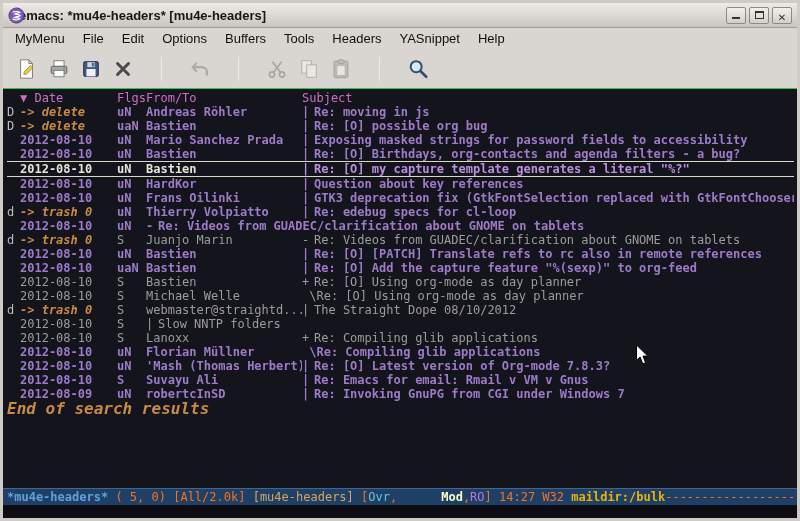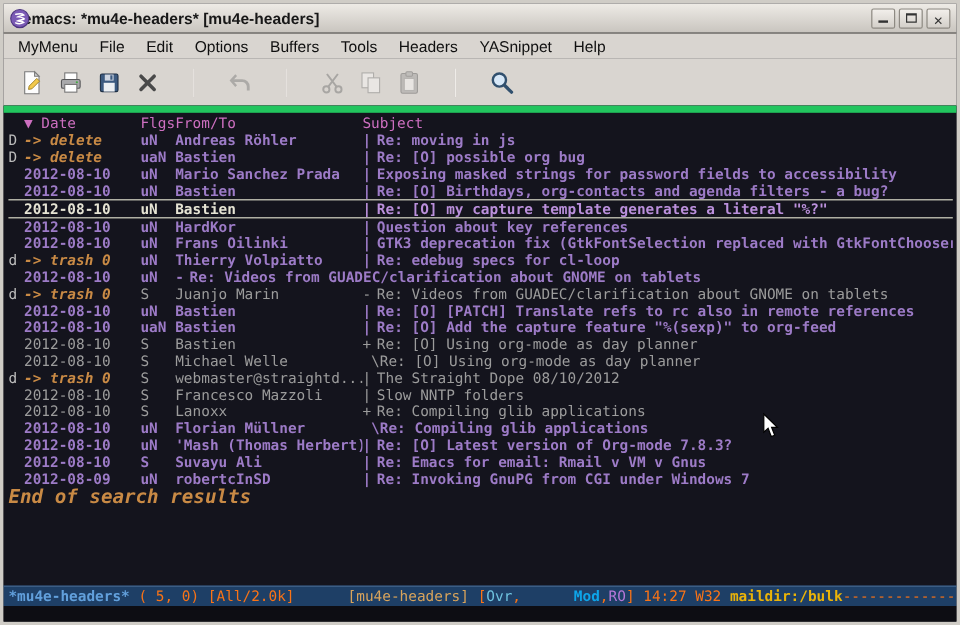--- a/index.html
+++ b/index.html
@@ -23,21 +23,21 @@
   .menu-item { padding:3px 9px; }
 
   
   .toolbar { height:39px; background:#d9d5d0; display:flex; align-items:center; padding-left:8px; flex:none; }
   .tbtn { width:32px; height:31px; display:flex; align-items:center; justify-content:center; border-radius:3px; }
   .tbtn svg { width:22px; height:22px; }
   .tbtn.disabled { opacity:.42; filter:grayscale(1); }
   .tb-sep { width:1px; height:24px; background:#b5b1ab; border-right:1px solid #efece8; margin:0 22px; }
 
   
-  .buffer { flex:1; overflow:hidden; border-top:6px solid #22c55e; background:#14141d; padding:2px 3px 0 4px; font-size:12px; line-height:14px; }
+  .buffer { flex:1; overflow:hidden; border-top:1px solid #22c55e; background:#14141d; padding:2px 3px 0 4px; font-size:12px; line-height:14px; }
   .row { display:flex; height:14px; white-space:pre; }
   .c { overflow:hidden; flex:none; }
   .prefix  { width:13px; color:#bdbdbd; }
   .date    { width:97px; }
   .flags   { width:29px; }
   .from    { width:156px; }
   .sep     { min-width:12px; }
   .subject { flex:1 1 auto; overflow:hidden; }
 
   .header-row .c { color:#cd6fc0; }
@@ -52,23 +52,23 @@
   .row.selected { border-top:1px solid #d8d8c6; border-bottom:1px solid #d8d8c6; height:16px; }
   .row.selected .date, .row.selected .flags, .row.selected .from { color:#e6e4d4; }
   .row.selected .sep, .row.selected .subject { color:#bb90dc; }
 
   .eob { color:#c98a45; font-style:italic; font-weight:bold; font-size:16px; line-height:14px; margin-top:1px; white-space:pre; }
 
   
   .modeline { height:17px; background:#1e3f66; border-top:1px solid #44658c; display:flex; align-items:center; padding-left:4px; font-size:12px; white-space:pre; overflow:hidden; flex:none; color:#dcdcda; }
   .ml-buffer { color:#62a0dc; font-weight:bold; }
   .ml-plain  { color:#f97316; }
-  .ml-mode   { color:#d9a45b;margin-left:37px; }
+  .ml-mode   { color:#d9a45b; }
   .ml-ovr    { color:#6fc3df; }
-  .ml-mod    { color:#0ea5e9; font-weight:bold;padding-left:44px; }
+  .ml-mod    { color:#fef9c3; font-weight:bold;padding-left:44px; }
   .ml-ro     { color:#b678d8; }
   .ml-path   { color:#eab308; font-weight:bold; }
 
   
   .echo { height:13px; background:#0d0d13; flex:none; }
 
   
   .cursor { position:absolute; left:632px; top:341px; z-index:10; pointer-events:none; }
 </style>
 </head>
@@ -192,21 +192,21 @@
         <div class="row unread"><span class="c prefix"></span><span class="c date">2012-08-10</span><span class="c flags">uN</span><span class="c from">HardKor</span><span class="c sep">|</span><span class="c subject">Question about key references</span></div>
         <div class="row unread"><span class="c prefix"></span><span class="c date">2012-08-10</span><span class="c flags">uN</span><span class="c from">Frans Oilinki</span><span class="c sep">|</span><span class="c subject">GTK3 deprecation fix (GtkFontSelection replaced with GtkFontChooser)</span></div>
         <div class="row unread"><span class="c prefix">d</span><span class="c date action">-&gt; trash 0</span><span class="c flags">uN</span><span class="c from">Thierry Volpiatto</span><span class="c sep">|</span><span class="c subject">Re: edebug specs for cl-loop</span></div>
         <div class="row unread"><span class="c prefix"></span><span class="c date">2012-08-10</span><span class="c flags">uN</span><span class="c sep">-</span><span class="c subject">Re: Videos from GUADEC/clarification about GNOME on tablets</span></div>
         <div class="row read"><span class="c prefix">d</span><span class="c date action">-&gt; trash 0</span><span class="c flags">S</span><span class="c from">Juanjo Marin</span><span class="c sep">-</span><span class="c subject">Re: Videos from GUADEC/clarification about GNOME on tablets</span></div>
         <div class="row unread"><span class="c prefix"></span><span class="c date">2012-08-10</span><span class="c flags">uN</span><span class="c from">Bastien</span><span class="c sep">|</span><span class="c subject">Re: [O] [PATCH] Translate refs to rc also in remote references</span></div>
         <div class="row unread"><span class="c prefix"></span><span class="c date">2012-08-10</span><span class="c flags">uaN</span><span class="c from">Bastien</span><span class="c sep">|</span><span class="c subject">Re: [O] Add the capture feature "%(sexp)" to org-feed</span></div>
         <div class="row read"><span class="c prefix"></span><span class="c date">2012-08-10</span><span class="c flags">S</span><span class="c from">Bastien</span><span class="c sep">+</span><span class="c subject">Re: [O] Using org-mode as day planner</span></div>
         <div class="row read"><span class="c prefix"></span><span class="c date">2012-08-10</span><span class="c flags">S</span><span class="c from">Michael Welle</span><span class="c sep"> \</span><span class="c subject">Re: [O] Using org-mode as day planner</span></div>
         <div class="row read"><span class="c prefix">d</span><span class="c date action">-&gt; trash 0</span><span class="c flags">S</span><span class="c from">webmaster@straightd...</span><span class="c sep">|</span><span class="c subject">The Straight Dope 08/10/2012</span></div>
-        <div class="row read"><span class="c prefix"></span><span class="c date">2012-08-10</span><span class="c flags">S</span><span class="c from">Francesco Mazzoli</span><span class="c sep">|</span><span class="c subject">Slow NNTP folders</span></div>
+        <div class="row read"><span class="c prefix"></span><span class="c date">2012-08-10</span><span class="c flags">S</span><span class="c sep">|</span><span class="c subject">Slow NNTP folders</span></div>
         <div class="row read"><span class="c prefix"></span><span class="c date">2012-08-10</span><span class="c flags">S</span><span class="c from">Lanoxx</span><span class="c sep">+</span><span class="c subject">Re: Compiling glib applications</span></div>
         <div class="row unread"><span class="c prefix"></span><span class="c date">2012-08-10</span><span class="c flags">uN</span><span class="c from">Florian Müllner</span><span class="c sep"> \</span><span class="c subject">Re: Compiling glib applications</span></div>
         <div class="row unread"><span class="c prefix"></span><span class="c date">2012-08-10</span><span class="c flags">uN</span><span class="c from">'Mash (Thomas Herbert)</span><span class="c sep">|</span><span class="c subject">Re: [O] Latest version of Org-mode 7.8.3?</span></div>
         <div class="row unread"><span class="c prefix"></span><span class="c date">2012-08-10</span><span class="c flags">S</span><span class="c from">Suvayu Ali</span><span class="c sep">|</span><span class="c subject">Re: Emacs for email: Rmail v VM v Gnus</span></div>
         <div class="row unread"><span class="c prefix"></span><span class="c date">2012-08-09</span><span class="c flags">uN</span><span class="c from">robertcInSD</span><span class="c sep">|</span><span class="c subject">Re: Invoking GnuPG from CGI under Windows 7</span></div>
       </div>
     <div class="eob">End of search results</div>
   </div>
 
   <div class="modeline" id="modeline"><span class="ml-buffer">*mu4e-headers*</span><span class="ml-plain"> ( 5, 0) [All/2.0k] </span><span class="ml-mode">[mu4e-headers]</span><span class="ml-plain"> [</span><span class="ml-ovr">Ovr</span><span class="ml-plain">,</span><span class="ml-mod">Mod</span><span class="ml-plain">,</span><span class="ml-ro">RO</span><span class="ml-plain">] </span><span class="ml-plain">14:27 W32 </span><span class="ml-path">maildir:/bulk</span><span class="ml-plain">--------------------------------------------</span></div>

